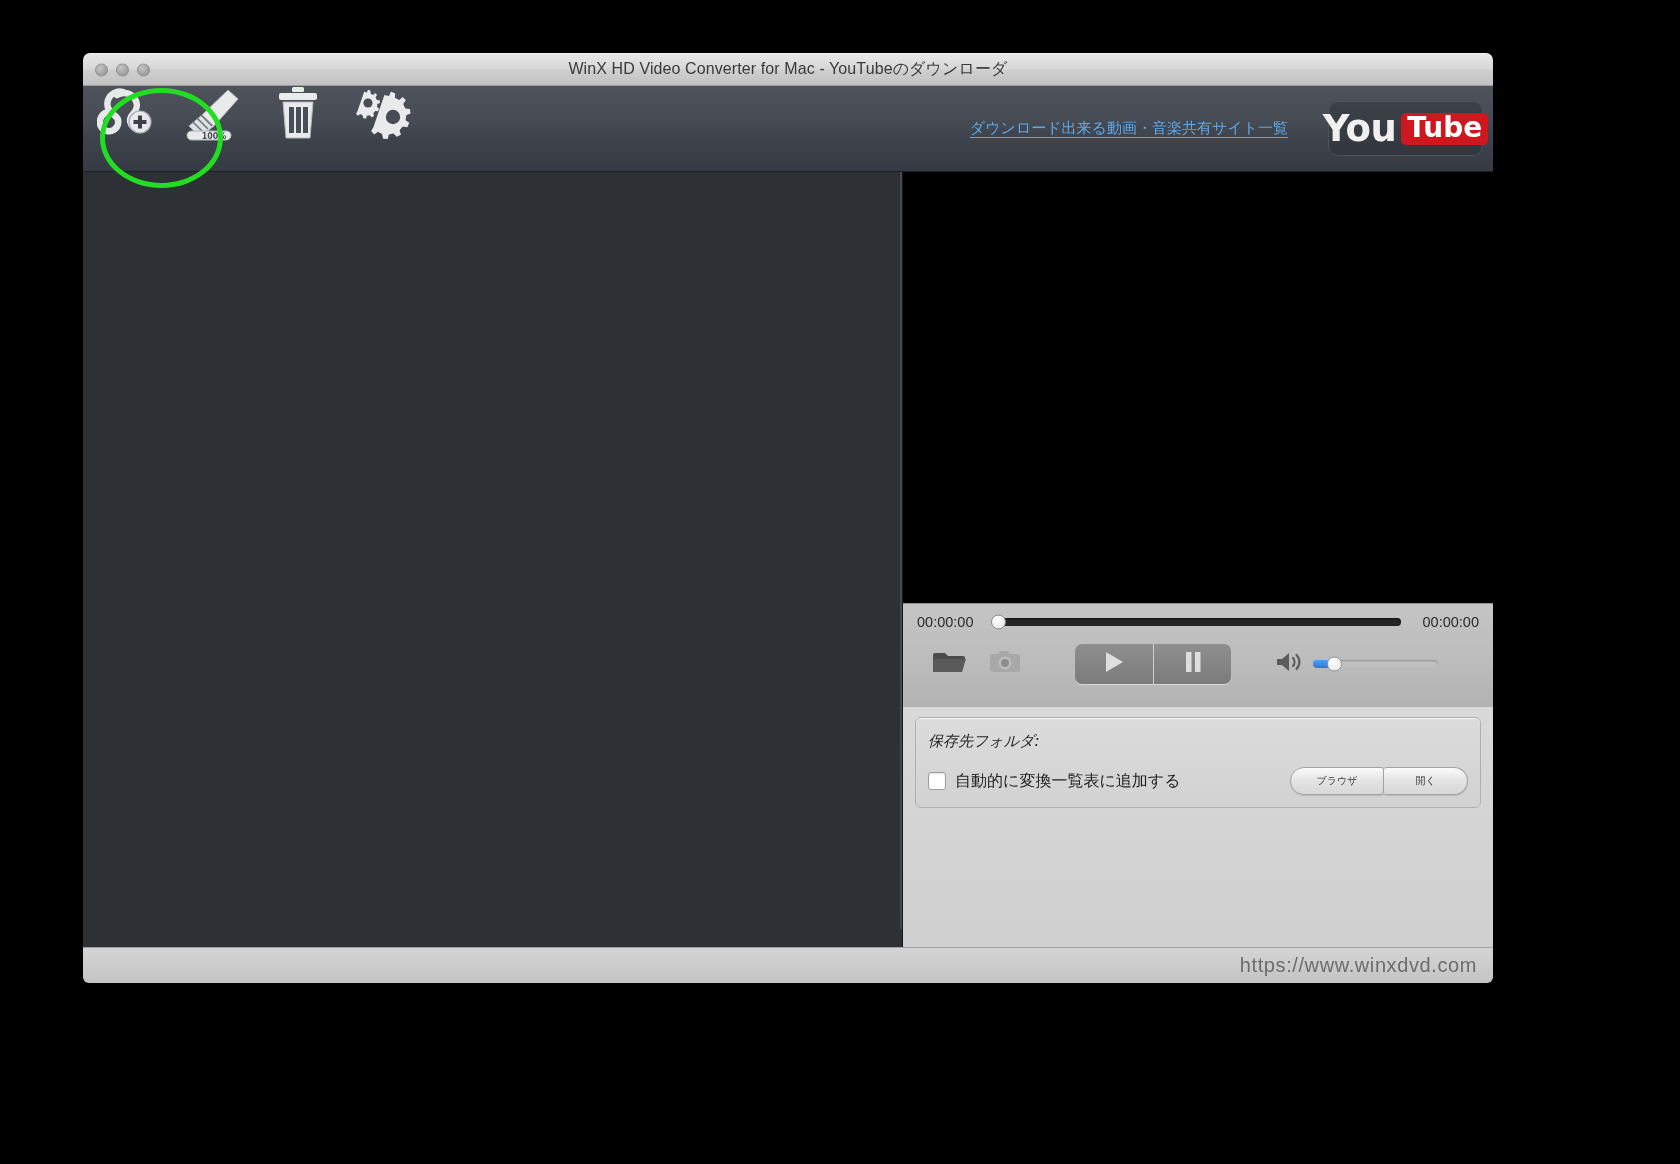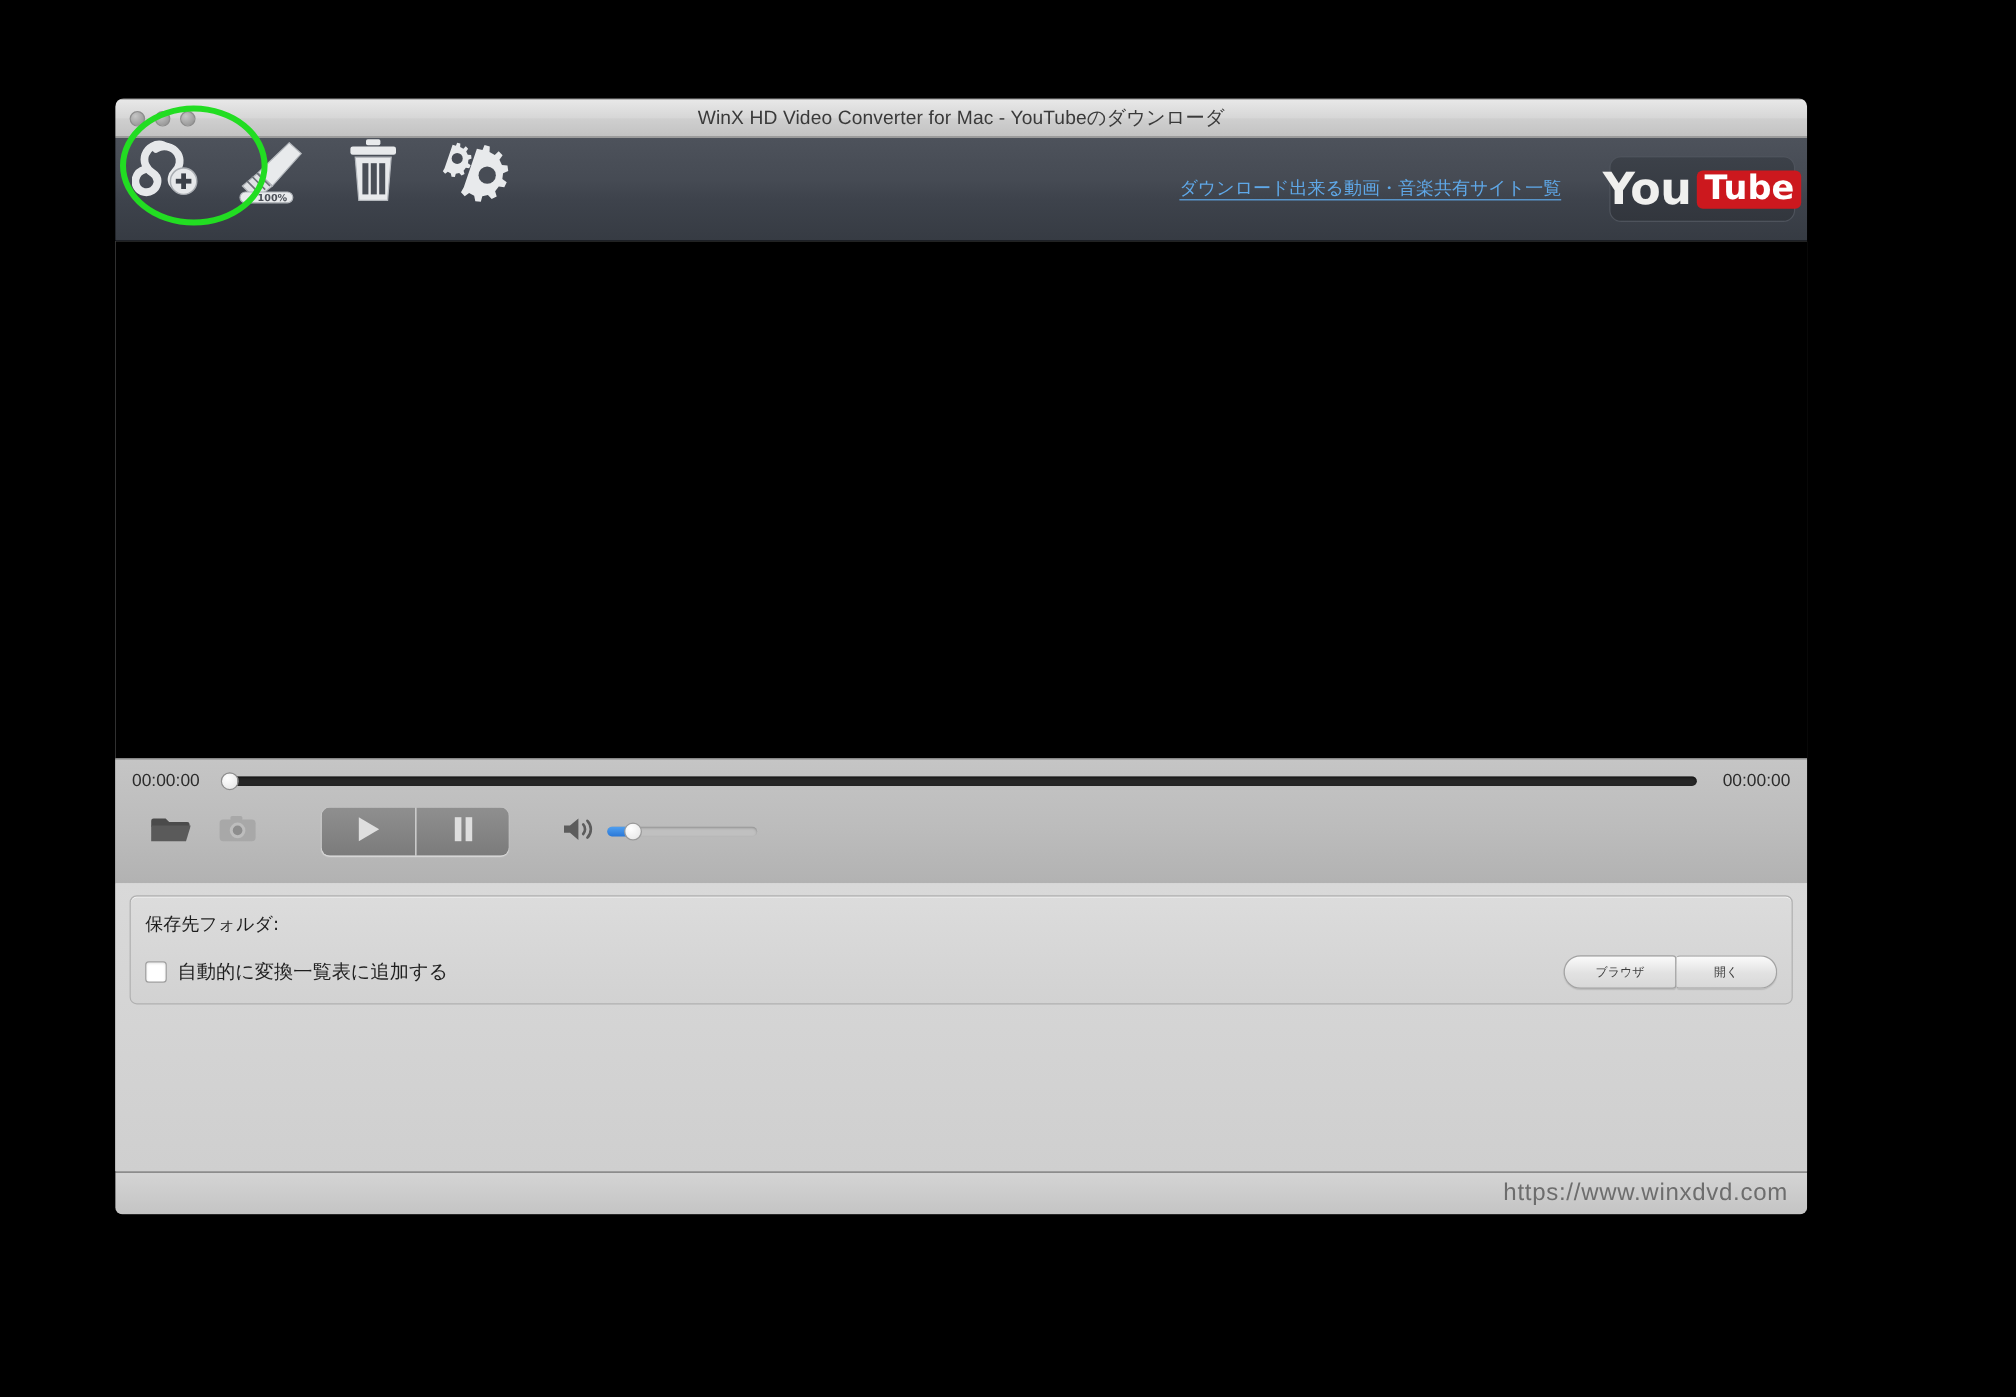--- a/index.html
+++ b/index.html
@@ -5,26 +5,25 @@
   * { box-sizing: border-box; margin: 0; padding: 0; }
   html, body {
     width: 1680px; height: 1164px;
     background: #000;
     font-family: "Liberation Sans", "DejaVu Sans", sans-serif;
     overflow: hidden;
   }
 
   #app-window {
     position: absolute;
-    left: 96px; top: 53px;
+    left: 83px; top: 53px;
     width: 1410px; height: 930px;
     border-radius: 7px 7px 6px 6px;
     overflow: hidden;
     box-shadow: 0 2px 14px rgba(0,0,0,0.8);
-    margin-top: 29px;
   }
 
   
   .titlebar {
     position: relative;
     height: 33px;
     background: linear-gradient(to bottom, #e8e8e8 0%, #d7d7d7 48%, #cfcfcf 52%, #c2c2c2 100%);
     border-bottom: 1px solid #9a9a9a;
     border-top: 1px solid #f2f2f2;
     display: flex; align-items: center; justify-content: center;
@@ -94,21 +93,20 @@
     font-family: "DejaVu Sans", sans-serif;
     line-height: 1;
   }
 
   
   .body-area {
     position: relative;
     height: 775px;
     display: flex;
     background: #2b2e34;
-    flex-direction: column;
   }
   .file-list {
     width: 820px;
     background: #2d3035;
     border-right: 1px solid #15171a;
     position: relative;
   }
   .list-divider {
     position: absolute; right: 0; top: 0; bottom: 18px;
     width: 2px; background: #44484f;
@@ -212,20 +210,21 @@
     border-radius: 6px;
     background: linear-gradient(to bottom, #dcdcdc, #d2d2d2);
     padding: 14px 12px 12px 12px;
     box-shadow: inset 0 1px 0 rgba(255,255,255,0.7);
   }
   .folder-row { display: flex; align-items: center; gap: 8px; }
   .folder-label {
     font-size: 15px; color: #1e1e1e;
     font-family: "DejaVu Sans", "Liberation Sans", sans-serif;
     white-space: nowrap;
+    font-style: italic;
   }
   .folder-input {
     flex: 1; height: 26px;
     background: #fff;
     border: 1px solid #a6a6a6;
     border-radius: 2px;
     display: flex; align-items: center;
     padding: 0 5px;
     box-shadow: inset 0 1px 2px rgba(0,0,0,0.15);
     overflow: hidden;

